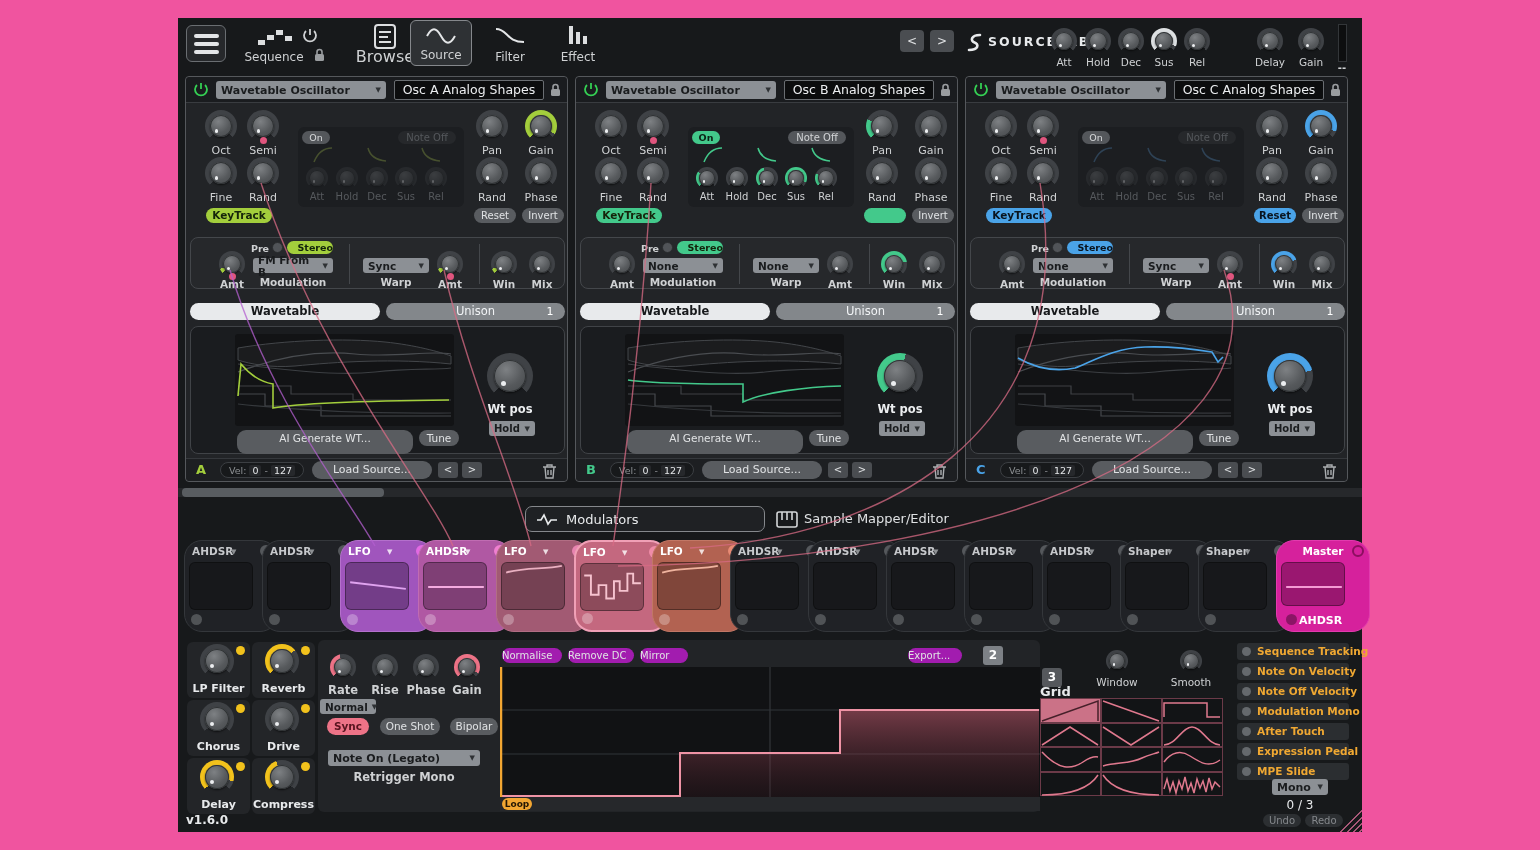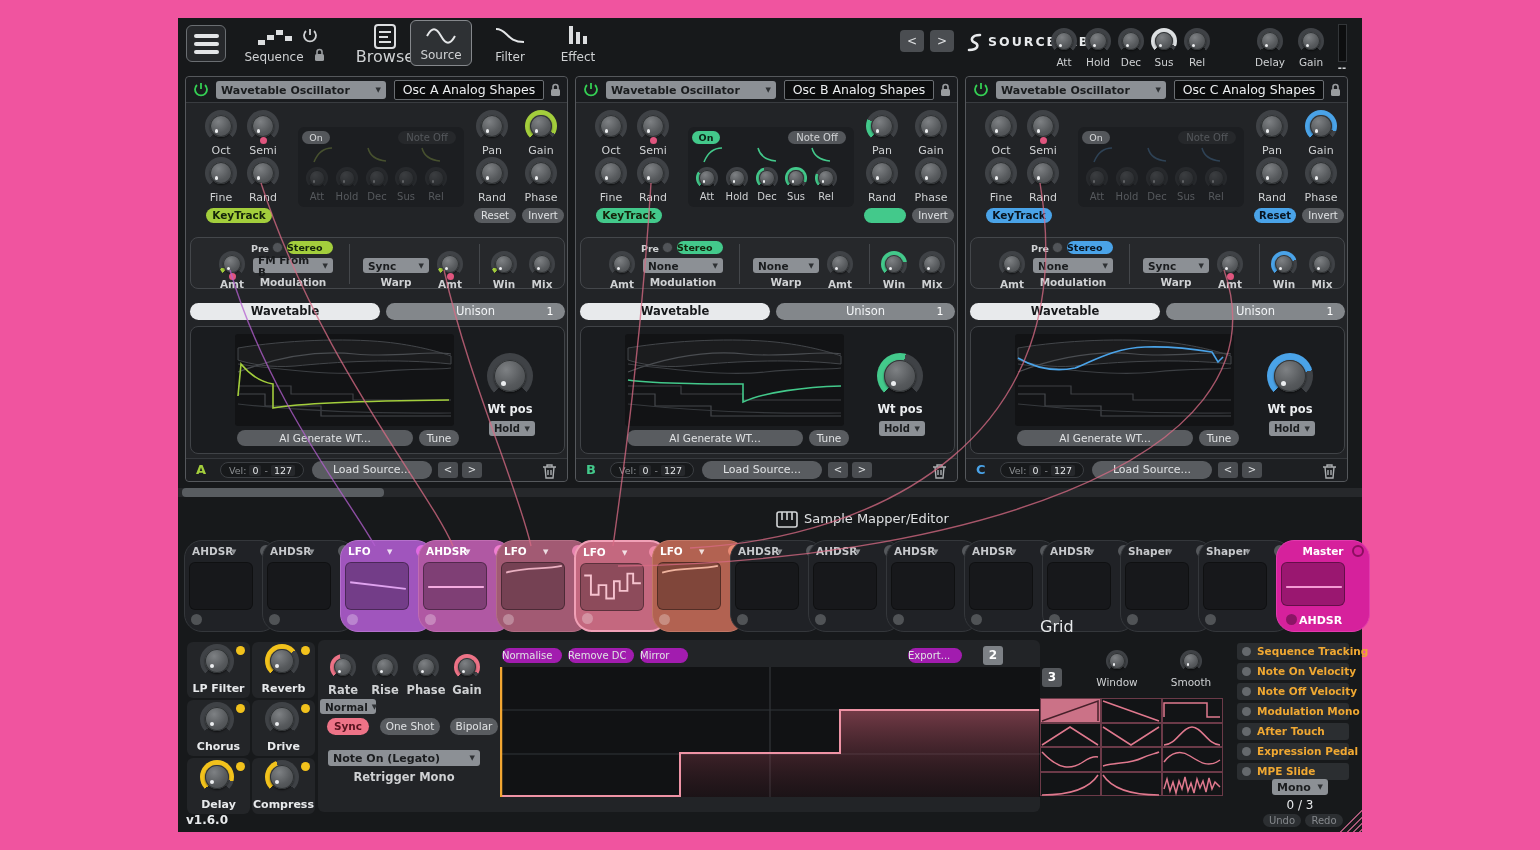--- a/index.html
+++ b/index.html
@@ -39,35 +39,35 @@
 .osc .k-pan{left:290px;top:33px}.osc .k-gain{left:339px;top:33px}
 .osc .l-pan{left:280px;top:68px;width:52px}.osc .l-gain{left:329px;top:68px;width:52px}
 .osc .k-rand2{left:290px;top:80px}.osc .k-phase{left:339px;top:80px}
 .osc .l-rand2{left:280px;top:115px;width:52px}.osc .l-phase{left:329px;top:115px;width:52px}
 .osc .rst{left:288px;top:131px;width:42px;height:15px;line-height:15px;font-size:10px}
 .osc .inv{left:336px;top:131px;width:42px;height:15px;line-height:15px;font-size:10px}
 .osc .modrow{left:4px;top:160px;width:375px;height:52px;background:#26282b;border:1px solid #44474b;border-radius:8px}
 .osc .k-amt1{left:28px;top:13px}.osc .l-amt1{left:18px;top:40px;width:46px;font-size:10.5px;font-weight:bold}
 .osc .prelb{left:58px;top:5px;width:22px;font-size:9.5px;font-weight:bold}
 .osc .pretg{left:81px;top:4px;width:11px;height:11px;border-radius:50%;background:#515458;border:1px solid #2a2c2e}
-.osc .stereo{left:96px;top:3px;width:46px;height:13px;line-height:13px;border-radius:7px;font-size:9.5px;font-weight:bold;color:#13230b;text-align:left}
+.osc .stereo{left:96px;top:3px;width:46px;height:13px;line-height:13px;border-radius:7px;font-size:9.5px;font-weight:bold;color:#13230b;text-align:right}
 .osc .moddd{left:62px;top:20px;width:80px;height:15px;font-size:10.5px}
 .osc .l-mod{left:52px;top:38px;width:100px;font-size:10.5px;font-weight:bold}
 .osc .dv{top:6px;width:1px;height:40px;background:#44474b}
 .osc .warpdd{left:172px;top:20px;width:66px;height:15px;font-size:10.5px}
 .osc .l-warp{left:168px;top:38px;width:74px;font-size:10.5px;font-weight:bold}
 .osc .k-amt2{left:246px;top:13px}.osc .l-amt2{left:236px;top:40px;width:46px;font-size:10.5px;font-weight:bold}
 .osc .k-win{left:300px;top:13px}.osc .l-win{left:290px;top:40px;width:46px;font-size:10.5px;font-weight:bold}
 .osc .k-mix{left:338px;top:13px}.osc .l-mix{left:328px;top:40px;width:46px;font-size:10.5px;font-weight:bold}
 .osc .tabwt{left:4px;top:226px;width:190px;height:17px;background:#e8eaec;color:#17191b;border-radius:9px;font-size:11.5px;font-weight:bold;text-align:center;line-height:17px}
 .osc .tabun{left:200px;top:226px;width:179px;height:17px;background:#83878b;color:#f2f4f6;border-radius:9px;font-size:11.5px;text-align:center;line-height:17px}
 .osc .unval{left:352px;top:226px;width:24px;font-size:11px;line-height:17px;color:#fff;text-align:center}
 .osc .disp{left:4px;top:249px;width:375px;height:128px;background:#1a1c1f;border:1px solid #404347;border-radius:8px}
 .osc .wtarea{left:44px;top:7px;width:219px;height:92px;background:#121315;border-radius:3px}
-.osc .ai{left:46px;top:103px;width:176px;height:16px}
+.osc .ai{left:46px;top:103px;width:176px;height:24px}
 .osc .tune{left:228px;top:103px;width:40px;height:16px}
 .osc .k-wt{left:296px;top:26px;width:46px;height:46px}
 .osc .l-wt{left:289px;top:76px;width:60px;font-size:11.5px;font-weight:bold;color:#eceef0}
 .osc .holddd{left:298px;top:94px;width:46px;height:15px;font-size:10px}
 .osc .foot{left:0;top:381px;width:381px;height:23px;background:#1d1f22;border-top:1px solid #35383c;border-radius:0 0 4px 4px}
 .osc .ltr{left:10px;top:3px;font-size:13px;font-weight:bold}
 .osc .velpill{left:34px;top:3px;width:84px;height:16px;background:#17191b;border:1px solid #3c3f43;border-radius:8px;display:flex;gap:3px;align-items:center;justify-content:center;font-size:9.5px}
 .osc .velpill .vl{color:#8d9093}.osc .velpill .vv{background:#26282b;padding:0 3px;border-radius:2px;color:#e4e6e8}
 .osc .ldsrc{left:126px;top:2px;width:120px;height:18px;border-radius:9px;line-height:18px;font-size:11px}
 .osc .pn{top:3px;width:20px;height:16px;background:#4a4d51;border-radius:3px;color:#dfe1e3;font-size:10px;text-align:center;line-height:16px}
@@ -798,20 +798,26 @@
       <u class="pn" style="left:276px">&gt;</u>
       <svg class="a" style="left:356px;top:4px" width="15" height="16" viewBox="0 0 15 16" fill="none" stroke="#aaadb0" stroke-width="1.4">
           <path d="M1,4 H14 M5,4 V2 H10 V4 M3,4 L4,15 H11 L12,4 M6,7 V12 M9,7 V12"></path>
         </svg>
     </div>
   </div>
 
   <b style="left:0;top:470px;width:1184px;height:9px;background:#26282b"></b>
   <b style="left:4px;top:470px;width:202px;height:9px;background:#595d61;border-radius:4px"></b>
 
+  <div class="a" style="left:347px;top:488px;width:240px;height:26px;background:#1f2124;border:1px solid #85888c;border-radius:7px;display:flex;align-items:center">
+    <svg style="margin:0 8px 0 10px" width="22" height="15" viewBox="0 0 22 15" fill="none" stroke="#e8eaec" stroke-width="1.7">
+        <path d="M1,8 L5,8 L8,3 L12,12 L15,8 L21,8"></path>
+      </svg>
+    <span style="font-size:13px;color:#e8eaec">Modulators</span>
+  </div>
   <svg class="a" style="left:598px;top:493px" width="22" height="17" viewBox="0 0 22 17" fill="none" stroke="#d4d6d8" stroke-width="1.6">
       <rect x="1" y="1" width="20" height="15" rx="2"></rect>
       <path d="M6,1 V9 M11,1 V9 M16,1 V9"></path>
     </svg>
   <s class="lb" style="left:626px;top:495px;width:160px;text-align:left;font-size:13px;color:#dfe1e3">Sample Mapper/Editor</s>
 
   <div id="slots" class="a" style="left:0;top:0">
       <div class="sl dark" style="left: 6px;">
         <span class="slbl">AHDSR</span>
         <span class="sarw">▼</span>
@@ -1036,23 +1042,26 @@
               <stop offset="1" stop-color="rgba(70,24,34,.2)"></stop>
             </linearGradient>
           </defs>
         <path d="M270,0 V130" stroke="#3a3d41" stroke-width="1"></path>
         <path d="M0,43 H540 M0,87 H540" stroke="#313438" stroke-width="1"></path>
         <path d="M1,129 L180,129 L180,86 L340,86 L340,43 L539,43 L539,130 L1,130 Z" fill="url(#gf)"></path>
         <path d="M1,129 L180,129 L180,86 L340,86 L340,43 L539,43" fill="none" stroke="#ef93a5" stroke-width="2"></path>
         <path d="M1,0 V130" stroke="#f2a632" stroke-width="2.5"></path>
       </svg>
     </div>
+    <div class="a" id="gstrip">
+        <u class="loop">Loop</u>
+      </div>
   </div>
 
-  <s class="lb" style="left:862px;top:603px;width:36px;text-align:left;font-size:16px;font-weight:normal;color:#e8eaec">Grid</s>
+  <s class="lb" style="left:862px;top:668px;width:36px;text-align:left;font-size:13px;font-weight:bold;color:#e8eaec">Grid</s>
   <b class="gbox" style="left:864px;top:650px;background:#55585c">3</b>
   <i class="kn" style="left:928px;top:632px;width:22px;height:22px">
       <b class="ring"></b>
       <b class="cap"></b>
       <b class="kdot"></b>
     </i>
   <s class="lb" style="left:903px;top:658px;width:72px;font-size:10.5px">Window</s>
   <i class="kn" style="left:1002px;top:632px;width:22px;height:22px">
       <b class="ring"></b>
       <b class="cap"></b>

